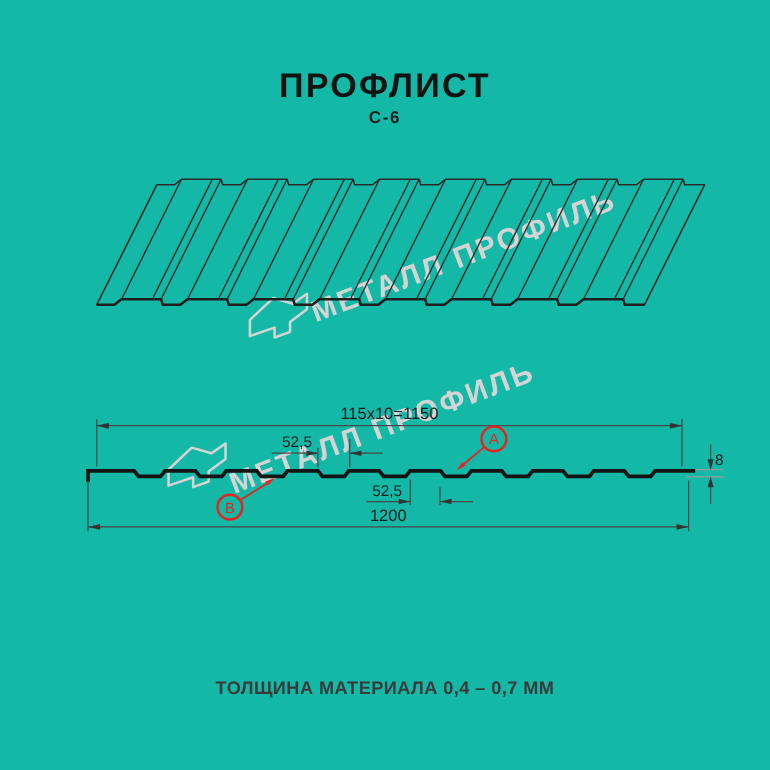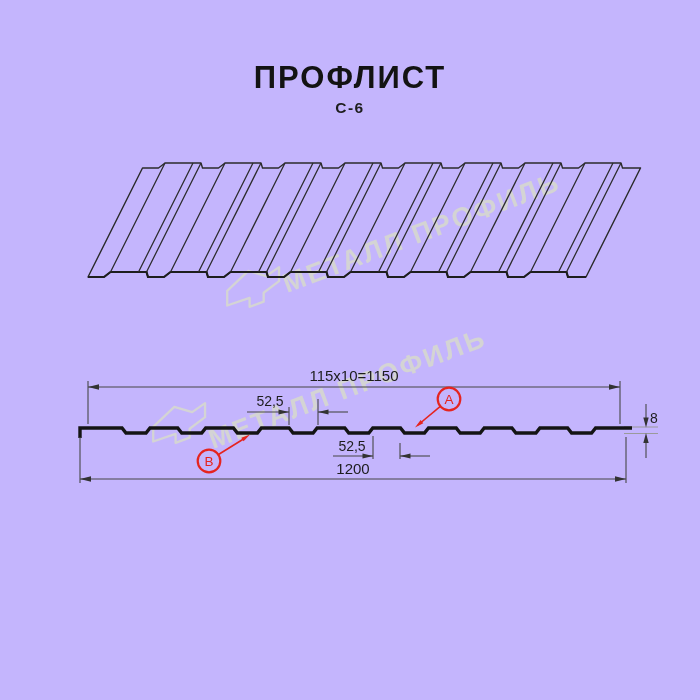--- a/index.html
+++ b/index.html
@@ -1,16 +1,16 @@
 <!DOCTYPE html>
 <html style="--red: #e5241f; --wm: #d4d4d4;"><head>
 <meta charset="utf-8">
 <style>
   html,body{margin:0;padding:0;background:#fff;}
-  .page{position:relative;width:700px;height:700px;background:#c4b5fd;overflow:hidden;
+  .page{position:relative;width:700px;height:700px;background:#14b8a6;overflow:hidden;
         font-family:"Liberation Sans",sans-serif;}
   .title{position:absolute;top:60px;left:0;width:700px;text-align:center;
          font-size:31px;font-weight:bold;letter-spacing:2px;color:#131313;}
   .subtitle{position:absolute;top:99px;left:0;width:700px;text-align:center;
          font-size:15.5px;font-weight:bold;letter-spacing:1.5px;color:#1d1d1d;}
   .footer{position:absolute;top:617px;left:0;width:700px;text-align:center;
          font-size:16.5px;font-weight:bold;letter-spacing:.4px;color:#3a3a3a;}
   svg.drawing{position:absolute;left:0;top:0;}
   
   .thin{stroke:#474747;stroke-width:1.1;fill:none;}
@@ -136,13 +136,14 @@
 
       <g>
         <line class="redl" x1="218.5" y1="454.5" x2="243.5" y2="439"></line>
         <polygon class="redf" points="250,434.5 243.6,441.2 241.3,437.7"></polygon>
         <circle class="redc" cx="209" cy="461" r="11.3"></circle>
         <text class="redt" x="209" y="466">B</text>
       </g>
     </g>
   </svg>
 
+  <div class="footer">ТОЛЩИНА МАТЕРИАЛА 0,4 – 0,7 ММ</div>
 </div>
 
 </body></html>

